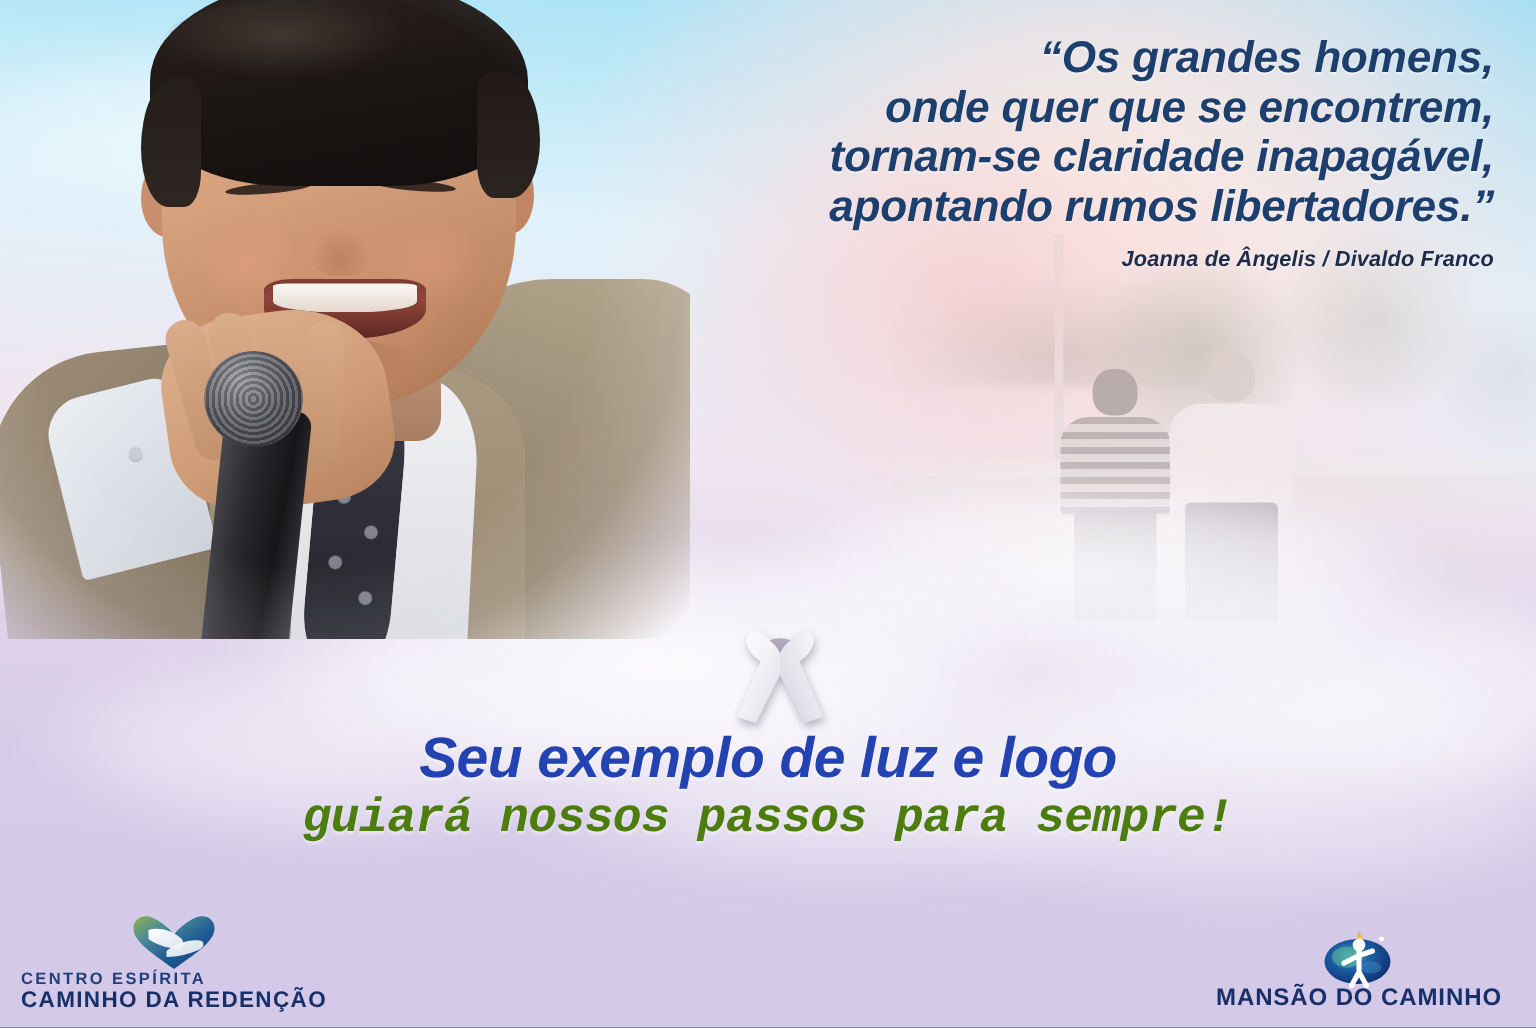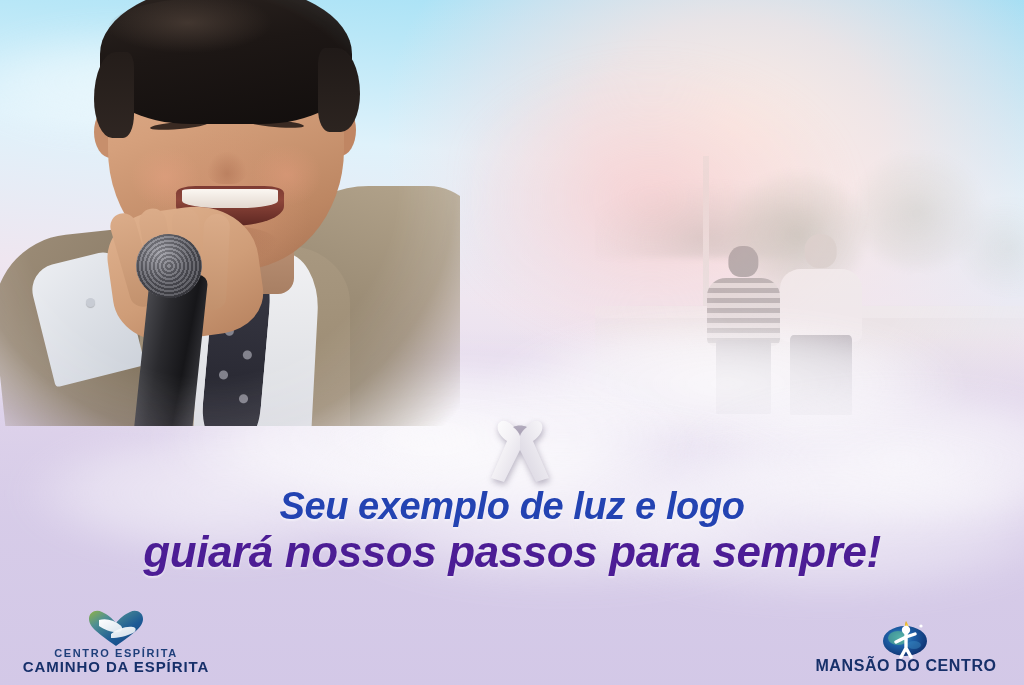--- a/index.html
+++ b/index.html
@@ -330,35 +330,35 @@
   }
   .hl {
     font-style: italic;
     font-weight: 700;
     letter-spacing: -0.4px;
     line-height: 1.06;
     white-space: nowrap;
   }
   .hl-1 { font-size: 40px; color: #2c3fae; text-shadow: 0 2px 2px rgba(255,255,255,.45); }
   .hl-2 { font-size: 38px; color: #2343b2; margin-top: 2px; text-shadow: 0 2px 2px rgba(255,255,255,.45); }
-  .hl-3 { font-size: 44px; color: #4c1d95; margin-top: 3px; text-shadow: 0 2px 2px rgba(255,255,255,.45); }
+  .hl-3 { font-size: 32px; color: #4d7c0f; margin-top: 3px; text-shadow: 0 2px 2px rgba(255,255,255,.45); font-family: Liberation Mono, monospace; }
 
   
   .logo-block {
     position: absolute;
     bottom: 10px;
     z-index: 10;
     display: flex;
     flex-direction: column;
     align-items: center;
   }
   .logo-left  { left: 8px;  width: 216px; }
   .logo-right { right: 10px; width: 216px; }
   .logo-mark { height: 40px; display:flex; align-items:center; justify-content:center; }
-  .logo-text { text-align: center; line-height: 1.05; }
+  .logo-text { text-align: left; line-height: 1.05; }
   .logo-text .l1 {
     font-size: 11px; font-weight: 700; letter-spacing: 1.6px; color: #1f3f7a;
   }
   .logo-text .l2 {
     font-size: 15px; font-weight: 700; letter-spacing: 0.9px; color: #17306a;
   }
   .logo-right .logo-text .l2 { font-size: 16px; letter-spacing: 0.6px; }
 </style>
 </head>
 <body>
@@ -427,20 +427,27 @@
     <div class="pt cuff-btn"></div>
     <div class="pt hand"></div>
     <div class="pt finger f1"></div>
     <div class="pt finger f2"></div>
     <div class="pt finger f3"></div>
     <div class="pt finger f4"></div>
     <div class="pt mic-body"></div>
     <div class="pt mic-head"></div>
   </div>
 
+  <div class="quote">
+    <div class="quote-line">“Os grandes homens,</div>
+    <div class="quote-line">onde quer que se encontrem,</div>
+    <div class="quote-line">tornam-se claridade inapagável,</div>
+    <div class="quote-line">apontando rumos libertadores.”</div>
+    <div class="quote-attr">Joanna de Ângelis / Divaldo Franco</div>
+  </div>
 
   <svg class="ribbon" viewBox="0 0 66 78">
     <defs>
       <linearGradient id="ribGrad" x1="0" y1="0" x2="1" y2="1">
         <stop offset="0%" stop-color="#ffffff"></stop>
         <stop offset="48%" stop-color="#f3f1f5"></stop>
         <stop offset="100%" stop-color="#ddd9e4"></stop>
       </linearGradient>
       <linearGradient id="ribGrad2" x1="1" y1="0" x2="0" y2="1">
         <stop offset="0%" stop-color="#fbfafc"></stop>
@@ -473,21 +480,21 @@
           </linearGradient>
         </defs>
         <path d="M29 38 C 12 26, 2 19, 2 11 C 2 4, 9 1, 15 4 C 20 6, 26 11, 29 15
                  C 32 11, 38 6, 43 4 C 49 1, 56 4, 56 11 C 56 19, 46 26, 29 38 Z" fill="url(#heartG)"></path>
         <path d="M12 12 C 19 10, 27 12, 33 17 C 36 19, 36 23, 32 24 C 26 25, 18 22, 12 18 Z" fill="url(#handG)"></path>
         <path d="M24 26 C 30 21, 39 18, 46 19 C 49 19, 50 23, 46 25 C 40 28, 31 30, 24 30 Z" fill="url(#handG)" opacity=".95"></path>
       </svg>
     </div>
     <div class="logo-text">
       <div class="l1">CENTRO ESPÍRITA</div>
-      <div class="l2">CAMINHO DA ESPÍRITA</div>
+      <div class="l2">CAMINHO DA REDENÇÃO</div>
     </div>
   </div>
 
   <div class="logo-block logo-right">
     <div class="logo-mark">
       <svg width="50" height="42" viewBox="0 0 50 42">
         <defs>
           <radialGradient id="globeG" cx="40%" cy="38%" r="70%">
             <stop offset="0%" stop-color="#4aa0c8"></stop>
             <stop offset="42%" stop-color="#1d5ea5"></stop>
@@ -502,17 +509,17 @@
         <ellipse cx="24" cy="24" rx="22" ry="15" fill="url(#globeG)"></ellipse>
         <ellipse cx="17" cy="21" rx="10" ry="7" fill="#5fbf8e" opacity=".55"></ellipse>
         <ellipse cx="33" cy="28" rx="7" ry="4" fill="#3f8fc4" opacity=".45"></ellipse>
         <path d="M25 4 C 28 9, 29 12, 26 15 C 24 12, 23 9, 25 4 Z" fill="url(#flameG)"></path>
         <circle cx="25" cy="13" r="4.2" fill="#ffffff"></circle>
         <path d="M25 17 L 25 33 M25 20 L 15 25 M25 20 L 34 17 M25 31 L 20 40 M25 31 L 30 40" stroke="#ffffff" stroke-width="3.4" stroke-linecap="round" fill="none"></path>
         <circle cx="40" cy="9" r="1.6" fill="#ffffff"></circle>
       </svg>
     </div>
     <div class="logo-text">
-      <div class="l2">MANSÃO DO CENTRO</div>
+      <div class="l2">MANSÃO DO CAMINHO</div>
     </div>
   </div>
 
 </div>
 
 </body></html>

